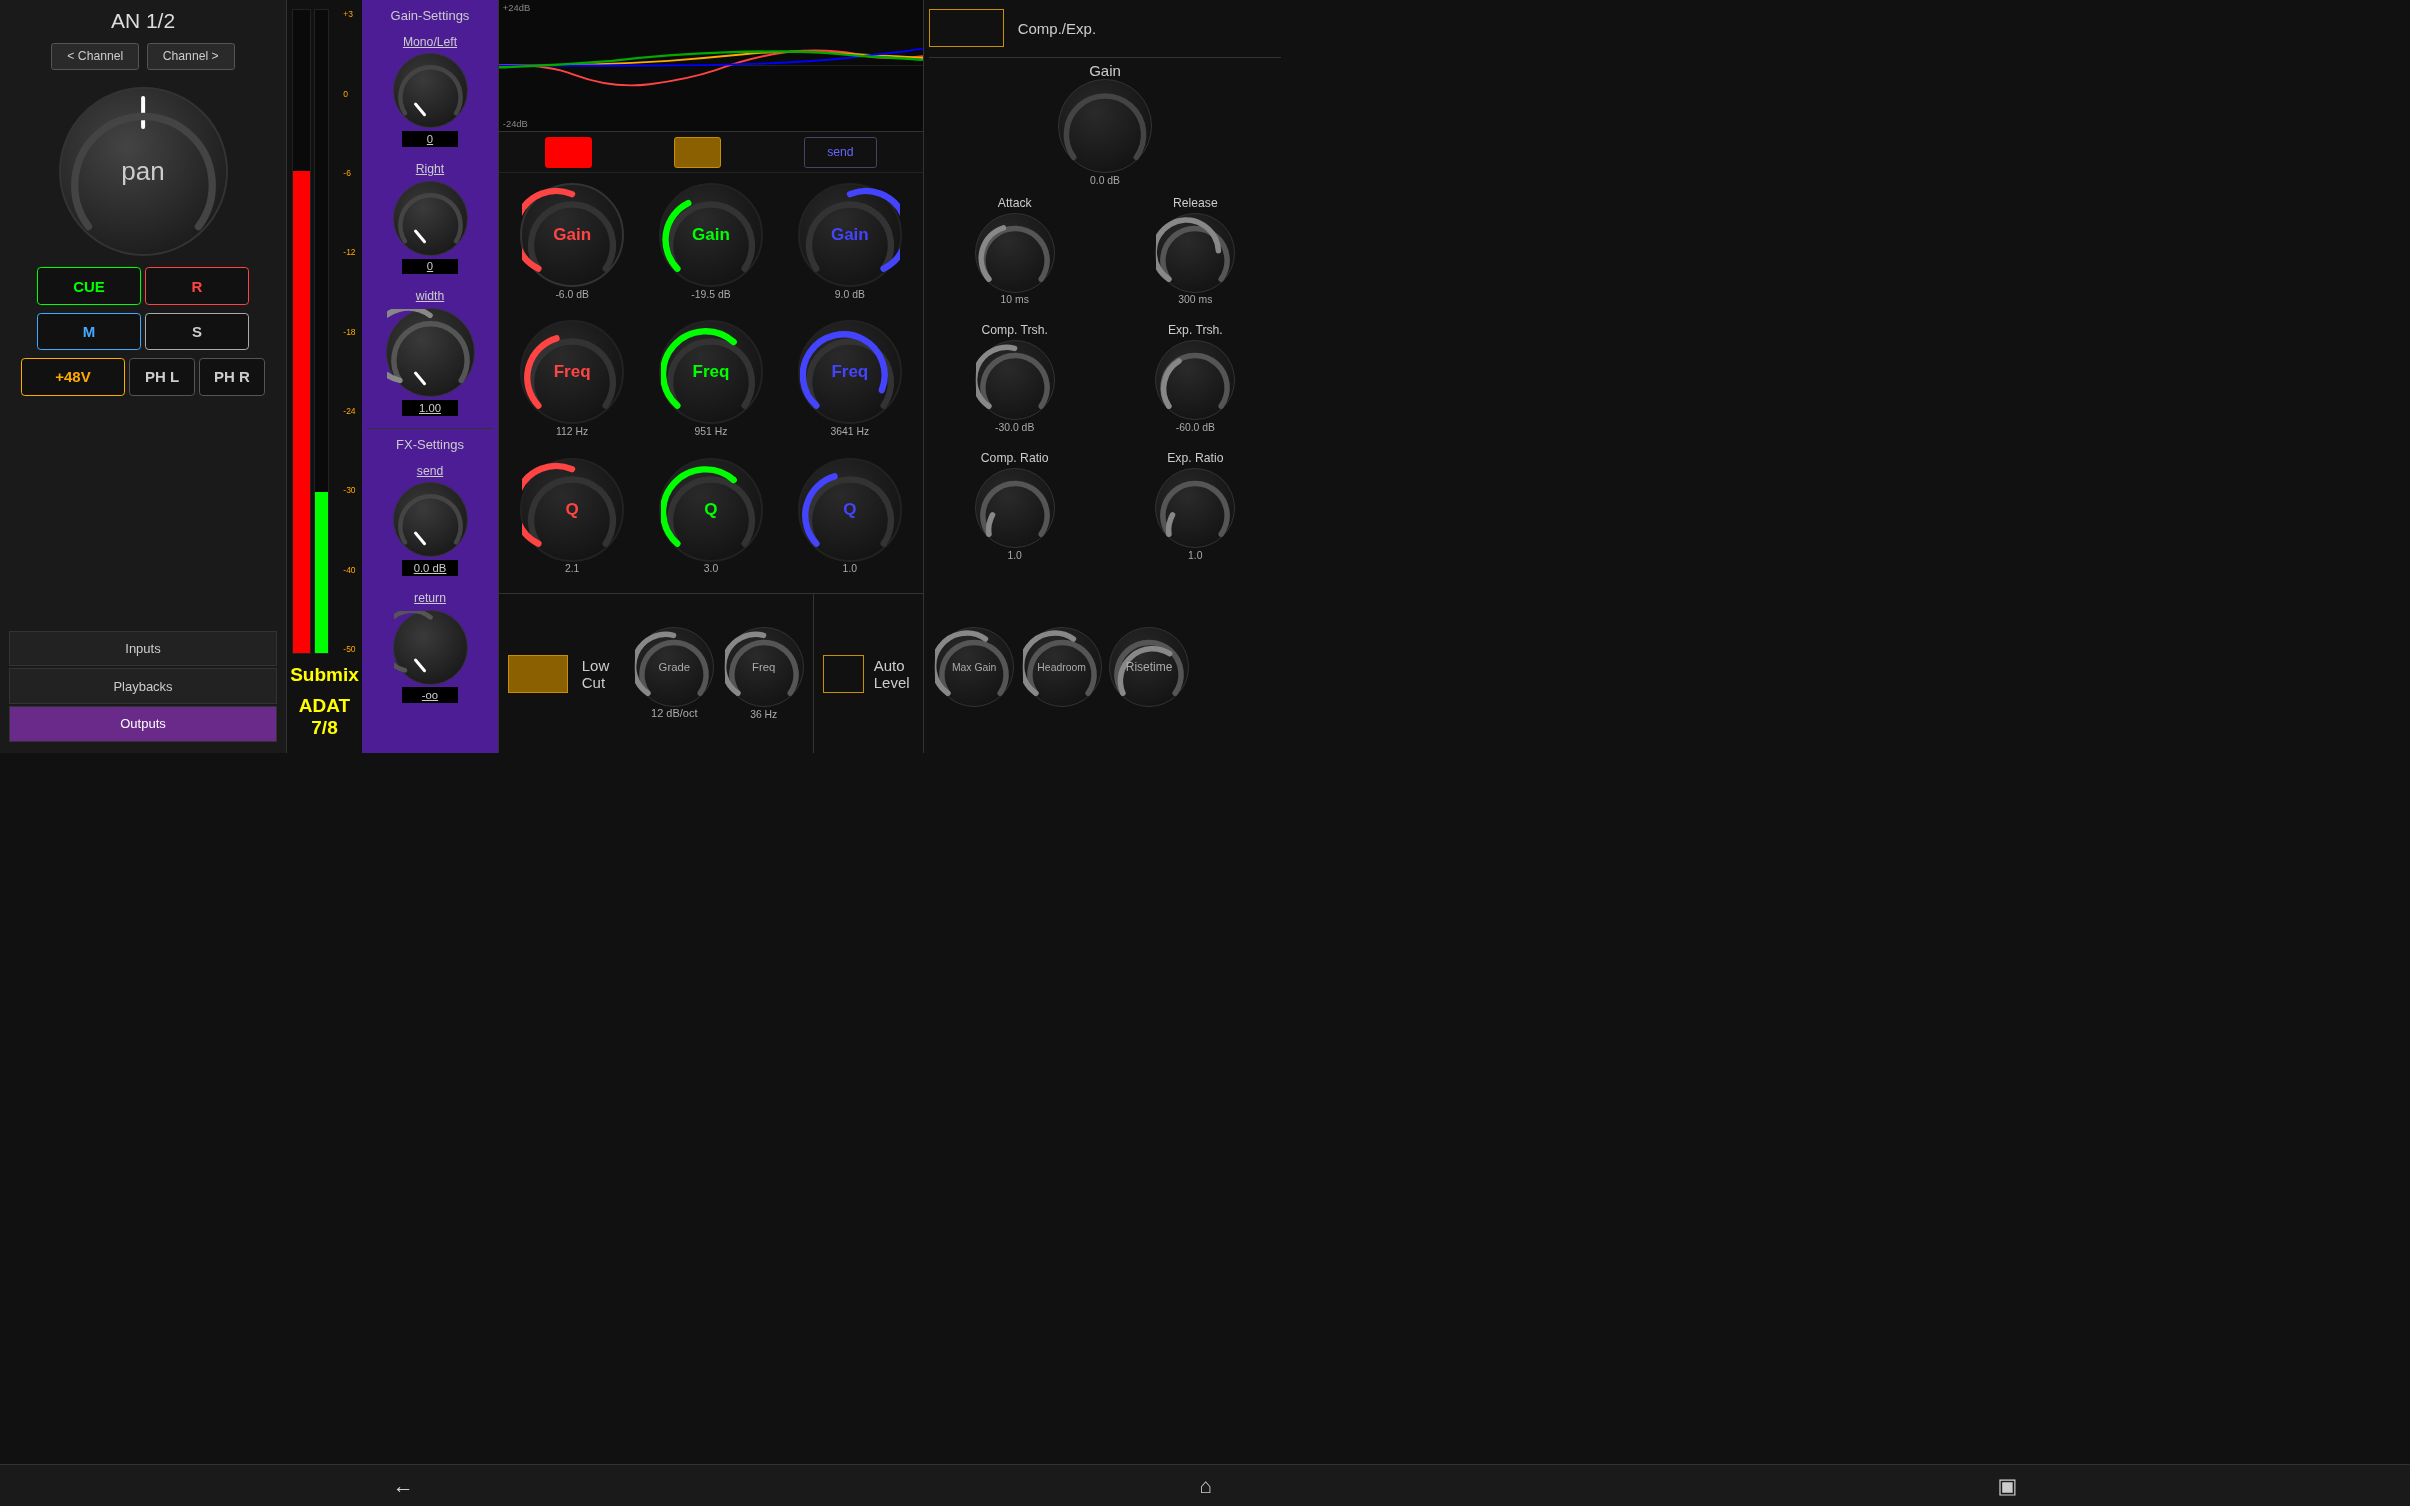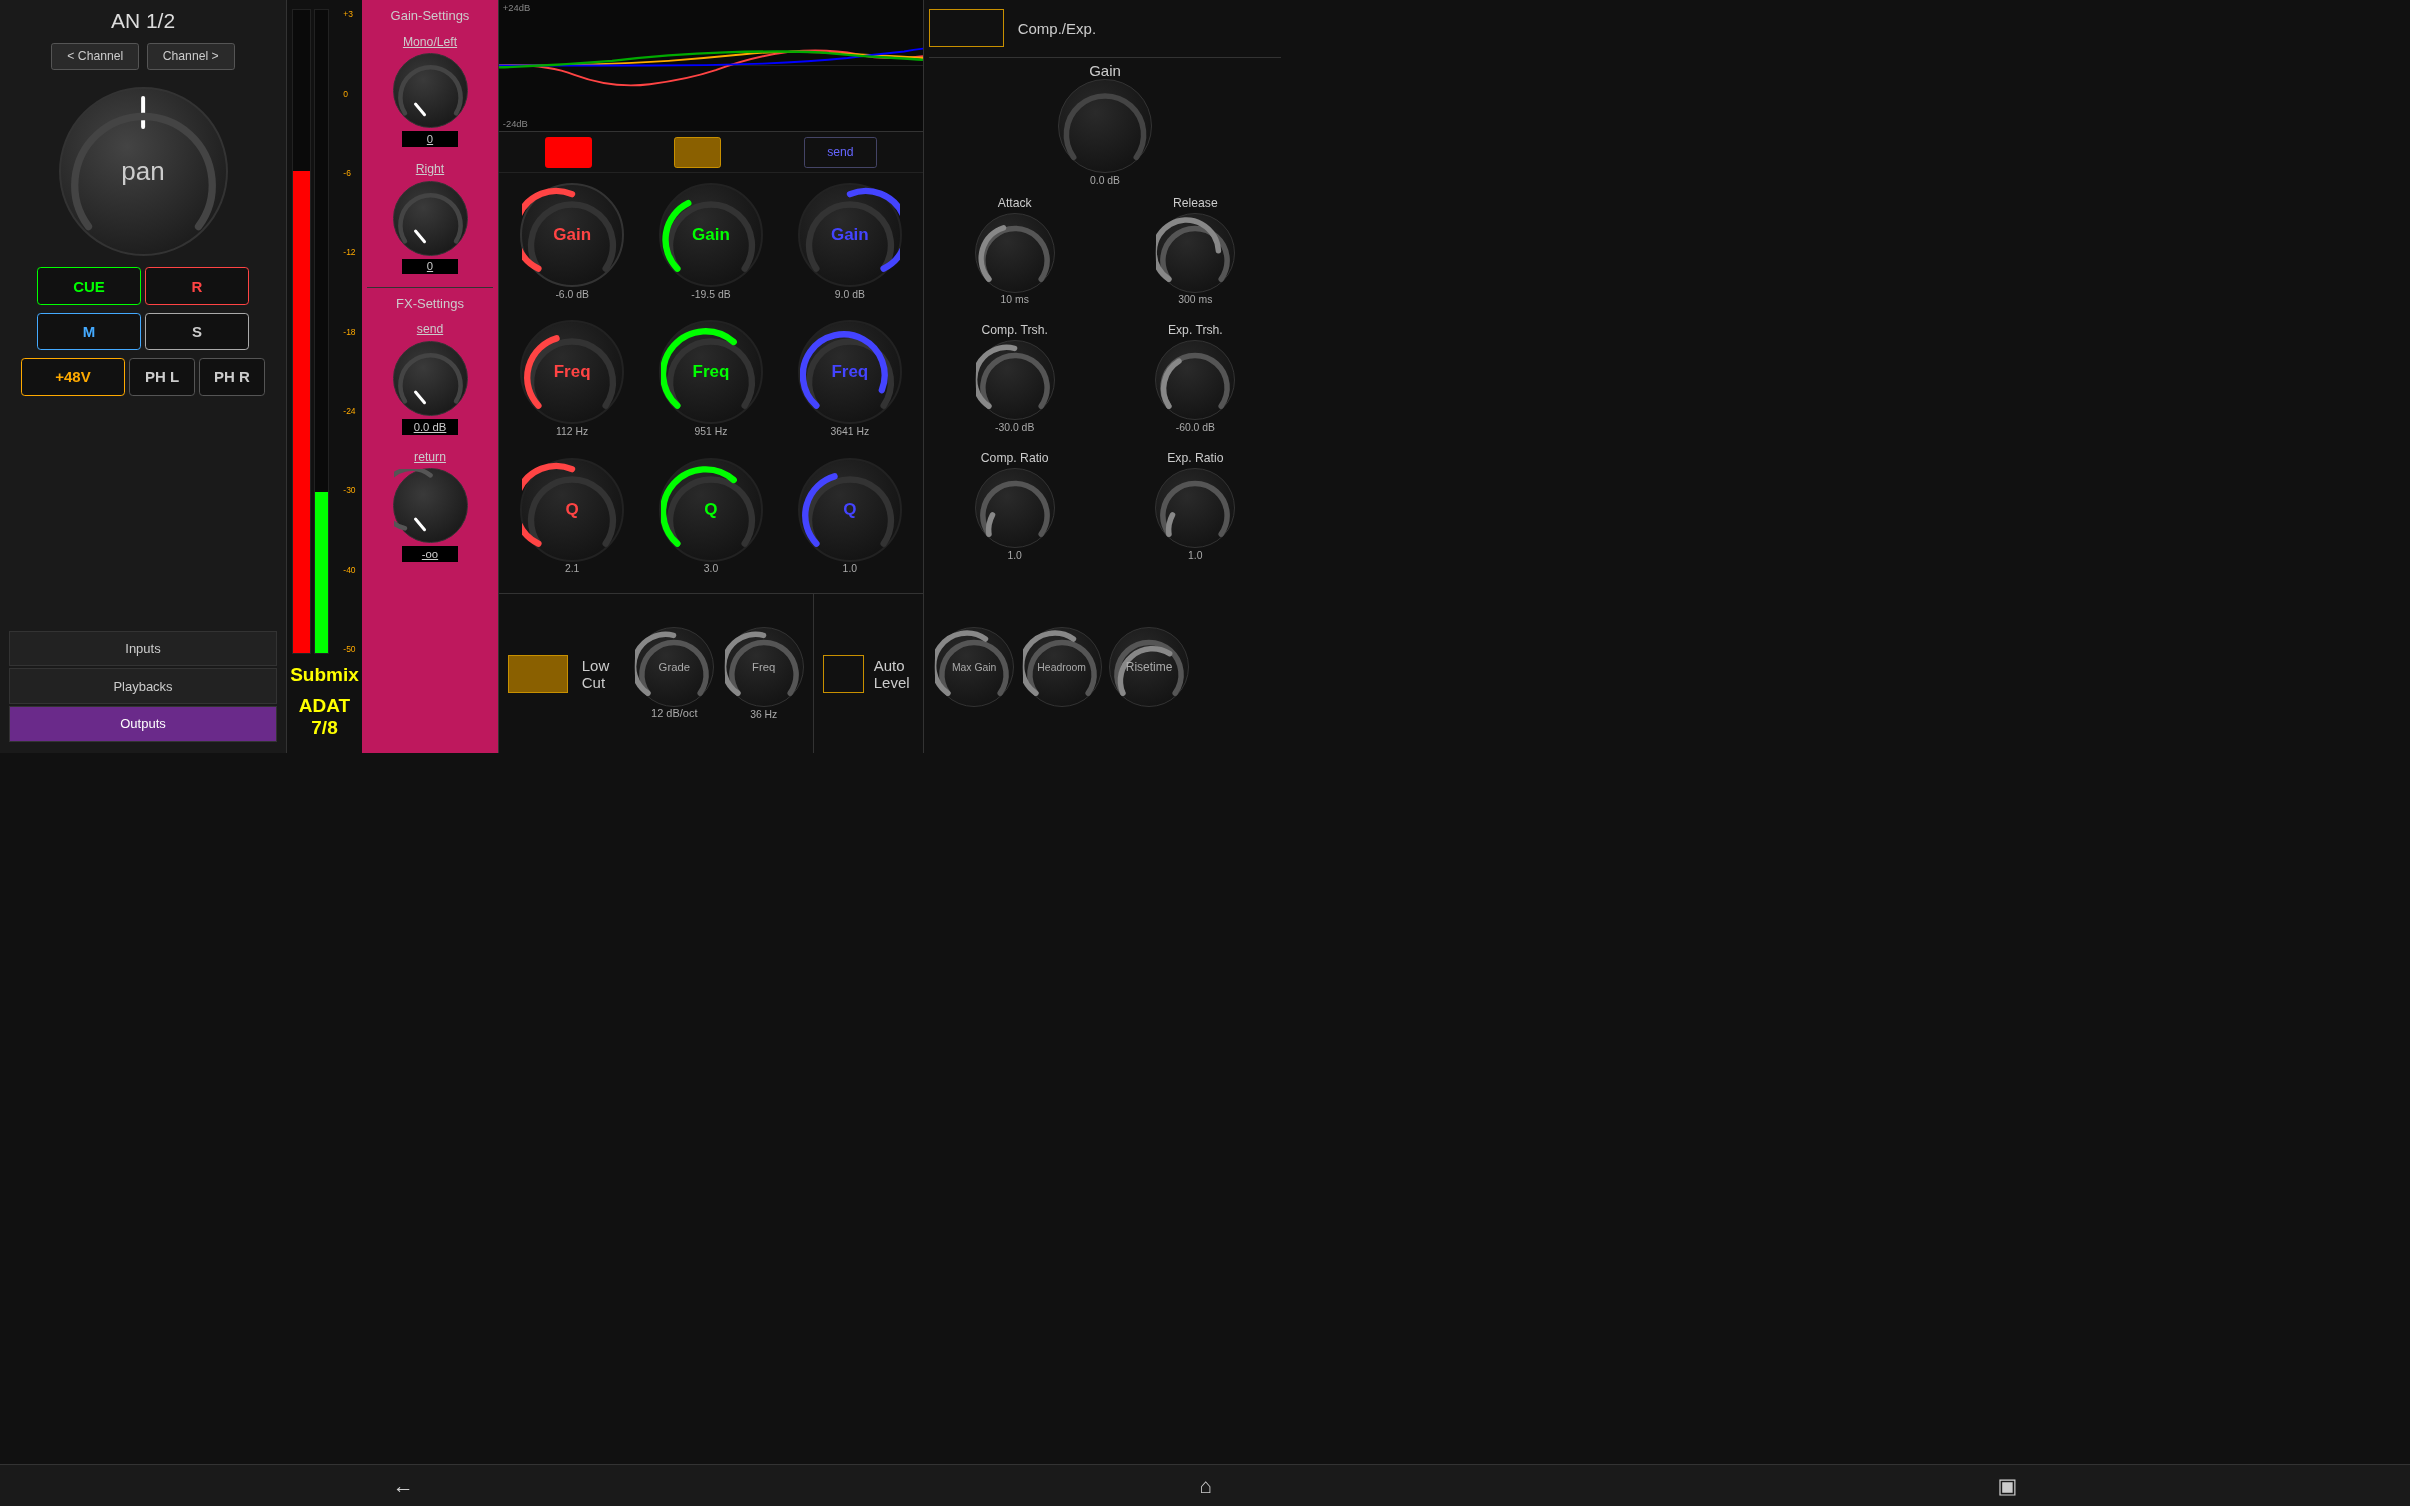--- a/index.html
+++ b/index.html
@@ -138,21 +138,21 @@
       color: #ff0;
       font-size: 19px;
       font-weight: bold;
       text-align: center;
       padding: 4.7px;
     }
 
     
     .gain-fx-panel {
       width: 137px;
-      background: #be185d;
+      background: #4c1d95;
       border-right: 0.9px solid #333;
       display: flex;
       flex-direction: column;
       padding: 4.7px;
       flex-shrink: 0;
     }
     .section-title {
       color: #ccc;
       font-size: 13px;
       text-align: center;
@@ -496,20 +496,30 @@
       <div class="knob-value">0</div>
     </div>
     <div class="knob-section">
       <div class="knob-label-top">Right</div>
       <div class="knob-small">
         <svg class="arc-svg" viewBox="0 0 80 80">
           <path d="M 12 65 A 33 33 0 1 1 68 65" fill="none" stroke="#444" stroke-width="5" stroke-linecap="round"></path>
         </svg>
       </div>
       <div class="knob-value">0</div>
+    </div>
+    <div class="knob-section">
+      <div class="knob-label-top">width</div>
+      <div class="knob-small" style="width:89px;height:89px;">
+        <svg class="arc-svg" viewBox="0 0 95 95">
+          <path d="M 14 78 A 40 40 0 1 1 81 78" fill="none" stroke="#555" stroke-width="6" stroke-linecap="round"></path>
+          <path d="M 14 78 A 40 40 0 1 1 47 7" fill="none" stroke="#888" stroke-width="6" stroke-linecap="round"></path>
+        </svg>
+      </div>
+      <div class="knob-value">1.00</div>
     </div>
     <hr class="divider">
     <div class="section-title">FX-Settings</div>
     <div class="knob-section">
       <div class="knob-label-top">send</div>
       <div class="knob-small">
         <svg class="arc-svg" viewBox="0 0 80 80">
           <path d="M 12 65 A 33 33 0 1 1 68 65" fill="none" stroke="#444" stroke-width="5" stroke-linecap="round"></path>
         </svg>
       </div>

